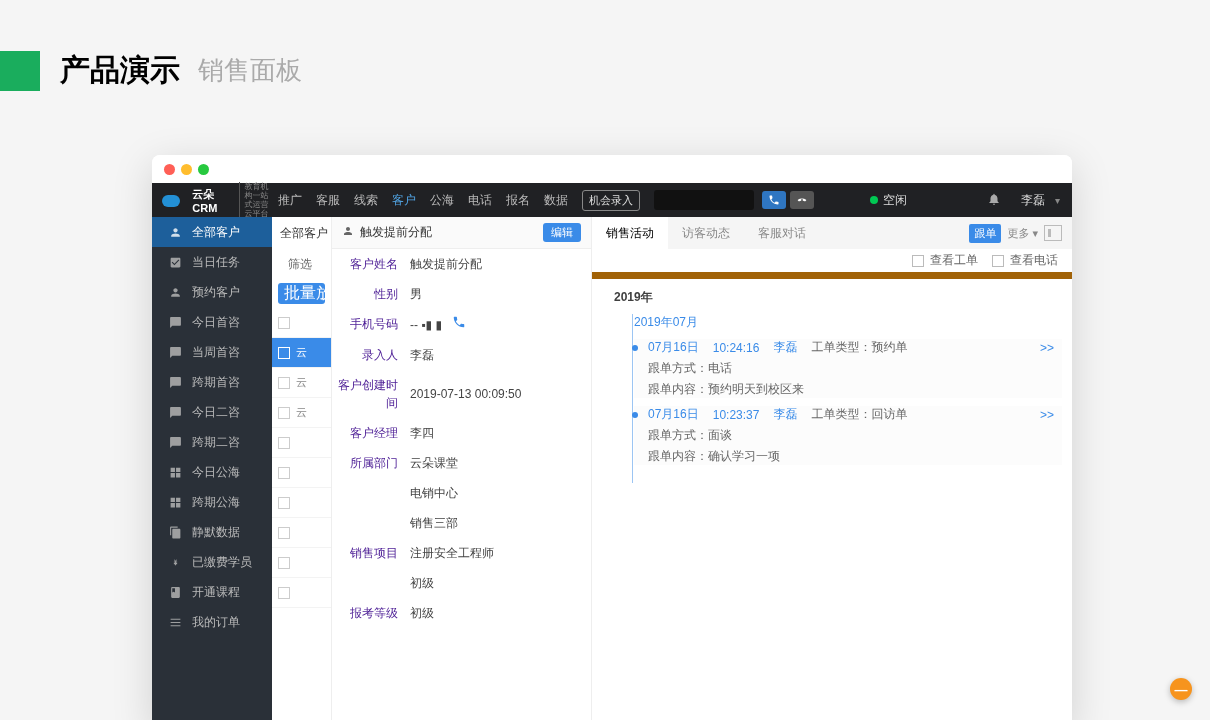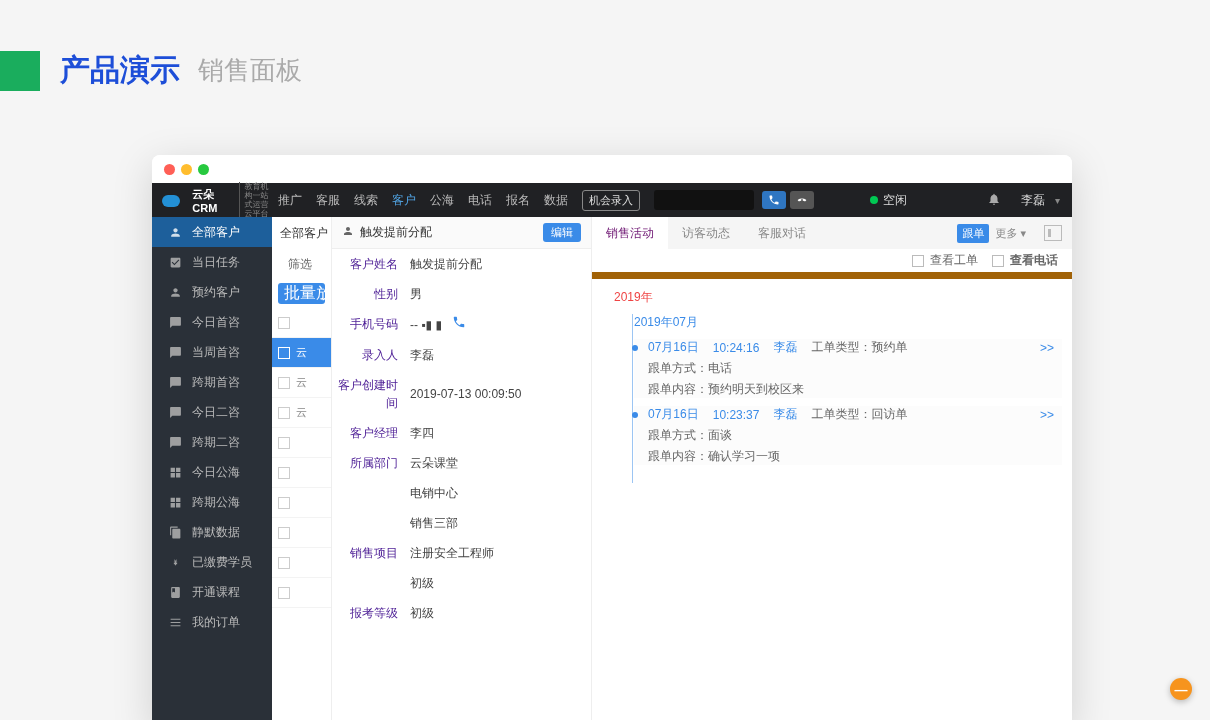--- a/index.html
+++ b/index.html
@@ -21,21 +21,21 @@
   }
   .green-block {
     width: 40px;
     height: 40px;
     background: #1aad5d;
     margin-right: 20px;
   }
   .title-main {
     font-size: 30px;
     font-weight: 700;
-    color: #1d4ed8;
+    color: #000000;
     margin-right: 18px;
   }
   .title-sub {
     font-size: 26px;
     font-weight: 400;
     color: #aaa;
   }
 
   
   .window {
@@ -237,41 +237,41 @@
     background:#f5f5f5;
     font-size:12px;
   }
   .tab {
     padding:0 14px;
     height:100%;
     display:flex;align-items:center;
     color:#888;
     cursor:pointer;
   }
-  .tab.active { background:#fff; color:#701a75; }
+  .tab.active { background:#fff; color:#000000; }
   .tabs-spacer { flex:1; }
   .tag-blue { background:#3a8be8;color:#fff;font-size:11px;padding:2px 5px;border-radius:2px;margin-right:6px;}
-  .more-link { color:#888;font-size:11px;margin-right:18px;}
+  .more-link { color:#888;font-size:11px;margin-right:6px;}
   .panel-ico { width:18px;height:16px;border:1px solid #bbb;margin-right:10px; position:relative;}
   .panel-ico::after{content:"";position:absolute;left:3px;top:3px;bottom:3px;width:3px;background:#bbb;}
 
   .toolbar-row {
     height:30px;
     display:flex;
     align-items:center;
     justify-content:flex-end;
     gap:14px;
     padding:0 14px;
     font-size:12px;color:#666;
     border-bottom:7px solid #a16207;
   }
   .toolbar-row .chkbox { width:12px;height:12px;border:1px solid #bbb; }
 
   .timeline { padding:6px 10px 10px 28px; font-size:12px; position:relative;}
-  .year { color:#ef4444; font-weight:400; margin:4px 0 8px -6px;}
+  .year { color:#404040; font-weight:700; margin:4px 0 8px -6px;}
   .month { color:#3a8be8; margin:6px 0 6px 14px;}
   .entry {
     position:relative;
     margin:8px 0 8px 14px;
     padding-left:14px;
     background:#fcfcfc;
   }
   .entry::before {
     content:"";
     position:absolute;
@@ -599,21 +599,21 @@
         <div class="tabs-spacer"></div>
         <div class="tag-blue">跟单</div>
         <div class="more-link">更多 ▾</div>
         <div class="panel-ico"></div>
       </div>
       <div class="toolbar-row">
         <div style="display:flex;align-items:center;gap:6px;">
           <div class="chkbox"></div>
           <span>查看工单</span>
         </div>
-        <div style="display:flex;align-items:center;gap:6px;font-weight:bold;">
+        <div style="display:flex;align-items:center;gap:6px;">
           <div class="chkbox"></div>
           <span>查看电话</span>
         </div>
       </div>
       <div class="timeline">
         <div class="vline"></div>
         <div class="year">2019年</div>
         <div class="month">2019年07月</div>
 
         <div class="entry">

